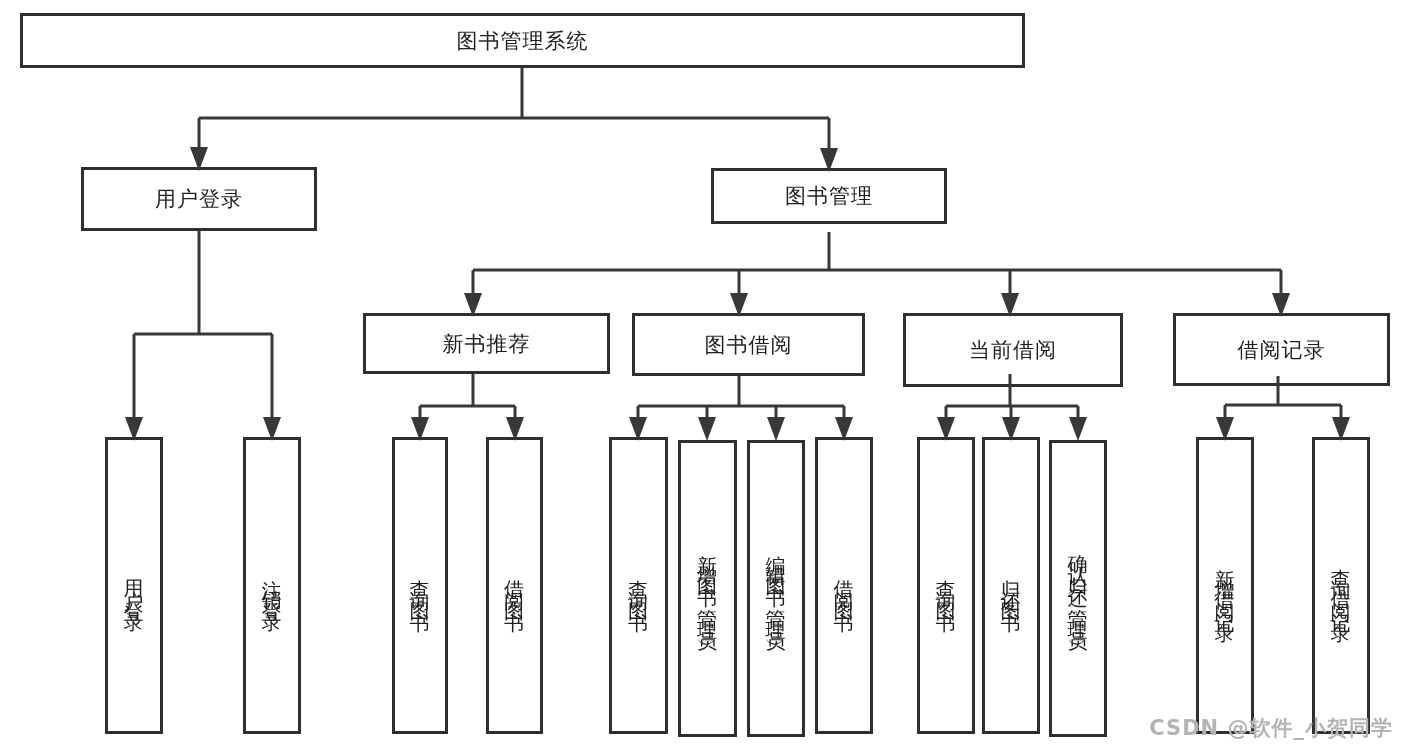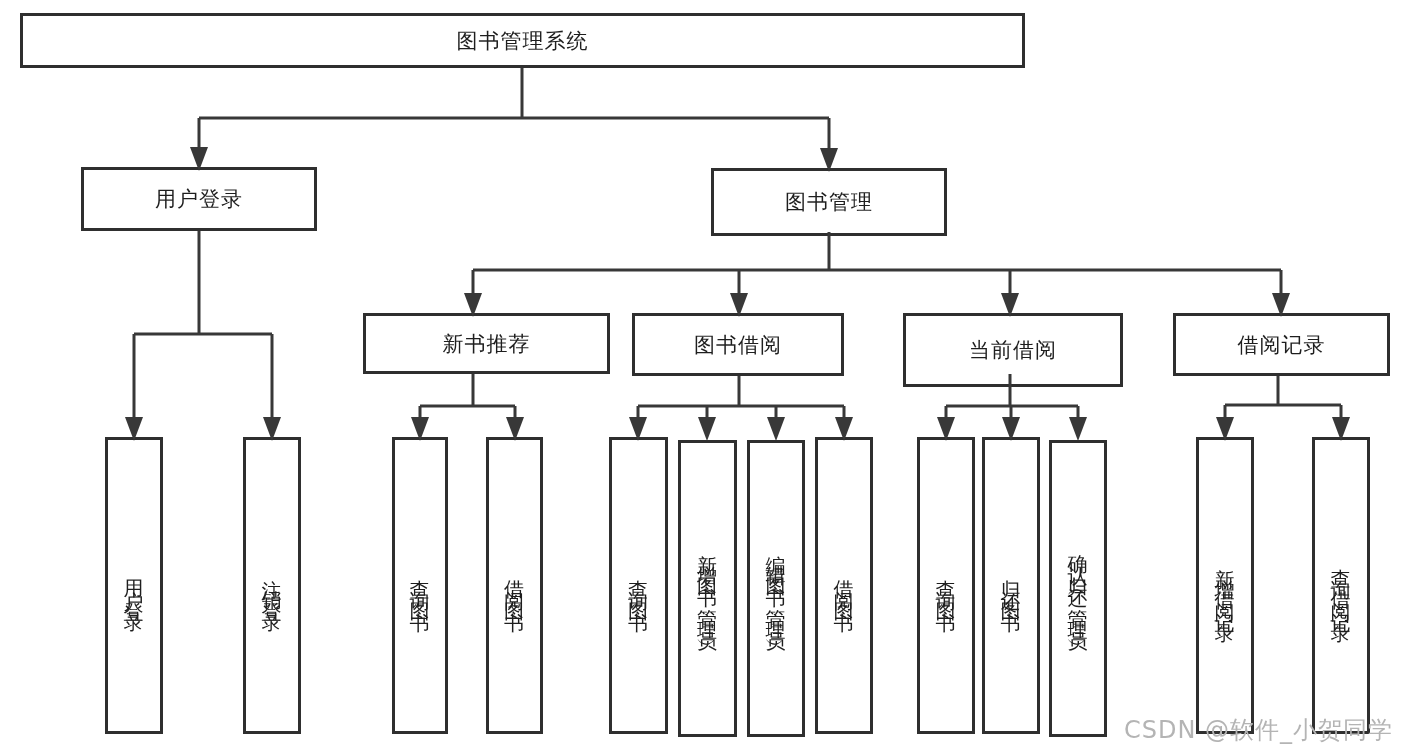--- a/index.html
+++ b/index.html
@@ -47,53 +47,54 @@
     stroke-width:3;
   }
   #connectors polygon{
     fill:#383838;
     stroke:none;
   }
   #watermark{
     position:absolute;
     right:12px;
     top:714px;
-    font-size:24px;
+    font-size:21px;
     color:#b4b4b4;
     letter-spacing:1px;
     z-index:10;
     white-space:nowrap;
+    font-weight:bold;
   }
 </style>
 </head>
 <body>
 
 <div id="canvas">
 
   <div class="box h" style="left:20px;top:13px;width:1005px;height:55px">
     <span>图书管理系统</span>
   </div>
 
   <div class="box h" style="left:81px;top:167px;width:236px;height:64px">
     <span>用户登录</span>
   </div>
-  <div class="box h" style="left:711px;top:168px;width:236px;height:68px">
+  <div class="box h" style="left:711px;top:168px;width:236px;height:56px">
     <span>图书管理</span>
   </div>
 
   <div class="box h" style="left:363px;top:313px;width:247px;height:61px">
     <span>新书推荐</span>
   </div>
-  <div class="box h" style="left:632px;top:313px;width:212px;height:63px">
+  <div class="box h" style="left:632px;top:313px;width:233px;height:63px">
     <span>图书借阅</span>
   </div>
   <div class="box h" style="left:903px;top:313px;width:220px;height:74px">
     <span>当前借阅</span>
   </div>
-  <div class="box h" style="left:1173px;top:313px;width:217px;height:63px">
+  <div class="box h" style="left:1173px;top:313px;width:217px;height:73px">
     <span>借阅记录</span>
   </div>
 
   <div class="box v" style="left:105px;top:437px;width:58px;height:297px">
     <span>用户登录</span>
   </div>
   <div class="box v" style="left:243px;top:437px;width:58px;height:297px">
     <span>注销登录</span>
   </div>
 

